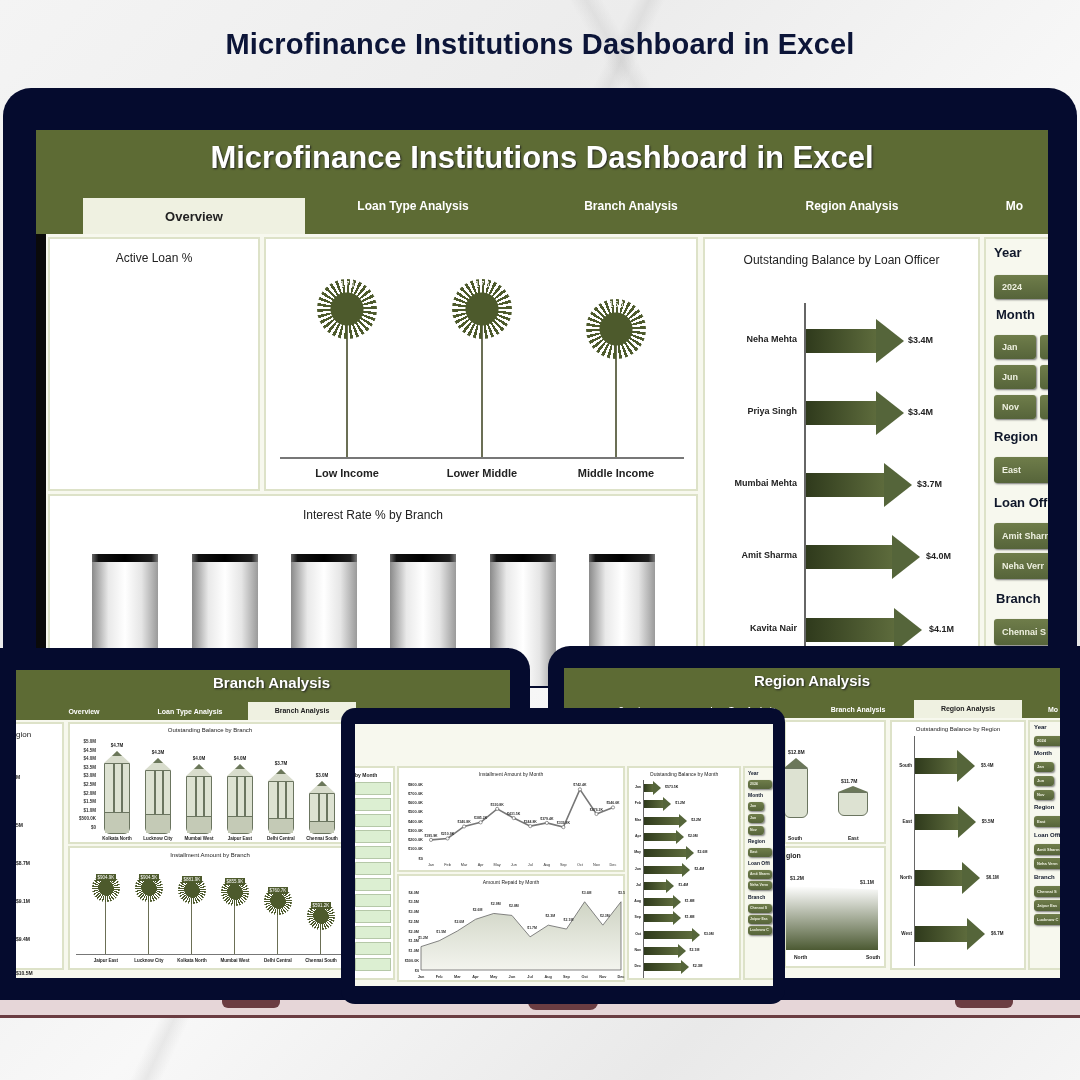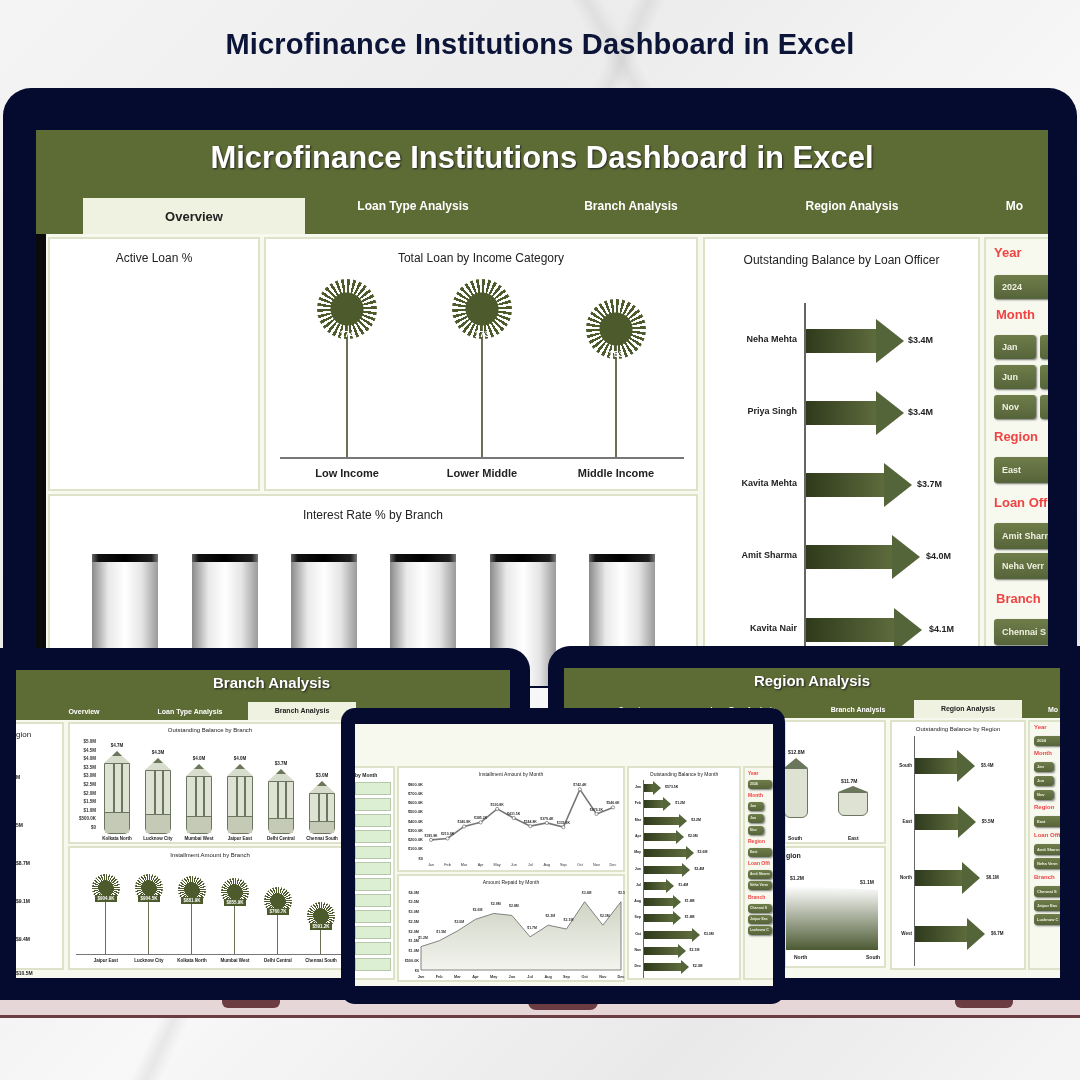--- a/index.html
+++ b/index.html
@@ -17,29 +17,29 @@
 .hdr{background:#5d6b34;color:#fff;position:relative}
 .hdr-title{text-align:center;font-weight:700;text-shadow:1px 1px 2px #222}
 .tabs{display:flex;align-items:flex-end}
 .tab{color:#fff;font-weight:700;text-align:center}
 .tab.active{background:#eff1e1;color:#222}
 .panel{position:absolute;background:#fff;border:2px solid #dde2c8}
 .ptitle{text-align:center;font-weight:400;color:#222}
 .stem{position:absolute;width:2px;background:#6b6f55}
 .burst{position:absolute;border-radius:50%;
  background:repeating-conic-gradient(#4d5a2c 0deg 6deg,transparent 6deg 12deg),radial-gradient(circle,#4d5a2c 38%,transparent 40%);
- display:flex;align-items:flex-end;justify-content:center;color:#fff;font-weight:700}
+ display:flex;align-items:flex-start;justify-content:center;color:#fff;font-weight:400}
 .burst span{position:relative;z-index:2}
 .burst.lbl span{background:#4d5a2c;padding:1px 2px}
 .arrow{position:absolute;height:0}
 .arrow .body{position:absolute;left:0;background:linear-gradient(90deg,#2f3a1c,#5d6b3c)}
 .arrow .head{position:absolute;width:0;height:0;border-top:solid transparent;border-bottom:solid transparent;border-left:solid #55653a}
 .lbl-txt{position:absolute;font-weight:700;color:#222;white-space:nowrap}
 .slicer-btn{position:absolute;background:linear-gradient(#6f7d4a,#56643a);color:#eef0e0;border-radius:3px;box-shadow:1px 1px 2px #777;font-weight:700;white-space:nowrap;overflow:hidden}
-.slicer-lbl{position:absolute;font-weight:700;color:#ef4444;white-space:nowrap}
+.slicer-lbl{position:absolute;font-weight:700;color:#0f172a;white-space:nowrap}
 .tube{position:absolute;background:linear-gradient(90deg,#8a8a8a 0%,#e9e9e9 25%,#fff 50%,#e5e5e5 75%,#9a9a9a 100%)}
 .tube .cap{position:absolute;top:0;left:0;right:0;height:8px;background:linear-gradient(90deg,#666 0,#111 10%,#000 50%,#222 90%,#777 100%)}
 .pencil{position:absolute}
 .pencil .tip{position:absolute;width:0;height:0;border-left:solid transparent;border-right:solid transparent;border-bottom:solid #d8dccc}
 .pencil .tipdark{position:absolute;width:0;height:0;border-left:solid transparent;border-right:solid transparent;border-bottom:solid #6b775a}
 .pencil .bod{position:absolute;background:#dde2d2;border:1.5px solid #6b7560;border-radius:0 0 6px 6px}
 .pencil .stripe{position:absolute;top:0;bottom:30%;width:1.5px;background:#6b7560}
 .pencil .band{position:absolute;left:0;right:0;height:30%;bottom:0;background:#c4cab6;border-top:1.5px solid #6b7560}
 .tiny{font-size:5px}
 </style>
@@ -61,21 +61,20 @@
     <div class="tab" style="width:60px;height:40px;line-height:24px;font-size:12px;text-align:right">Mo</div>
    </div>
   </div>
   <div style="position:absolute;left:0;top:104px;width:10px;height:460px;background:#0a0a0a"></div>
 
   <div class="panel" style="left:12px;top:107px;width:212px;height:254px">
    <div class="ptitle" style="font-size:12px;margin-top:12px">Active Loan %</div>
   </div>
 
   <div class="panel" style="left:228px;top:107px;width:434px;height:254px">
-   <div class="ptitle" style="font-size:12px;margin-top:12px">Total Loan by Income Category</div>
    <div style="position:absolute;left:14px;top:218px;width:404px;height:2px;background:#777"></div>
    <div class="stem" style="left:80px;top:70px;height:148px"></div>
    <div class="stem" style="left:215px;top:70px;height:148px"></div>
    <div class="stem" style="left:349px;top:90px;height:128px"></div>
    <div class="burst" style="left:51px;top:40px;width:60px;height:60px;font-size:9px">
           <span>174</span>
         </div>
    <div class="burst" style="left:186px;top:40px;width:60px;height:60px;font-size:9px">
           <span>173</span>
         </div>
@@ -95,21 +94,21 @@
           <div class="body" style="top:-12px;width:70px;height:24px"></div>
           <div class="head" style="left:70px;top:-22px;border-top-width:22px;border-bottom-width:22px;border-left-width:28px"></div>
         </div>
    <div class="lbl-txt" style="left:203px;top:96px;font-size:9px">$3.4M</div>
    <div class="lbl-txt" style="left:0;top:167px;width:92px;text-align:right;font-size:9px">Priya Singh</div>
    <div class="arrow" style="left:101px;top:174px">
           <div class="body" style="top:-12px;width:70px;height:24px"></div>
           <div class="head" style="left:70px;top:-22px;border-top-width:22px;border-bottom-width:22px;border-left-width:28px"></div>
         </div>
    <div class="lbl-txt" style="left:203px;top:168px;font-size:9px">$3.4M</div>
-   <div class="lbl-txt" style="left:0;top:239px;width:92px;text-align:right;font-size:9px">Kavita Mehta</div>
+   <div class="lbl-txt" style="left:0;top:239px;width:92px;text-align:right;font-size:9px">Mumbai Mehta</div>
    <div class="arrow" style="left:101px;top:246px">
           <div class="body" style="top:-12px;width:78px;height:24px"></div>
           <div class="head" style="left:78px;top:-22px;border-top-width:22px;border-bottom-width:22px;border-left-width:28px"></div>
         </div>
    <div class="lbl-txt" style="left:212px;top:240px;font-size:9px">$3.7M</div>
    <div class="lbl-txt" style="left:0;top:311px;width:92px;text-align:right;font-size:9px">Amit Sharma</div>
    <div class="arrow" style="left:101px;top:318px">
           <div class="body" style="top:-12px;width:86px;height:24px"></div>
           <div class="head" style="left:86px;top:-22px;border-top-width:22px;border-bottom-width:22px;border-left-width:28px"></div>
         </div>

